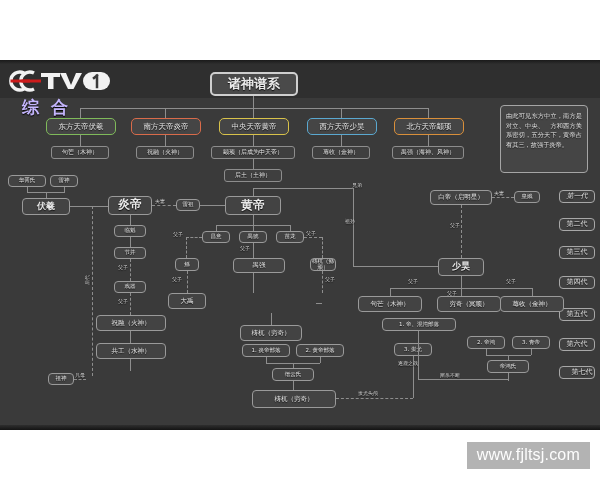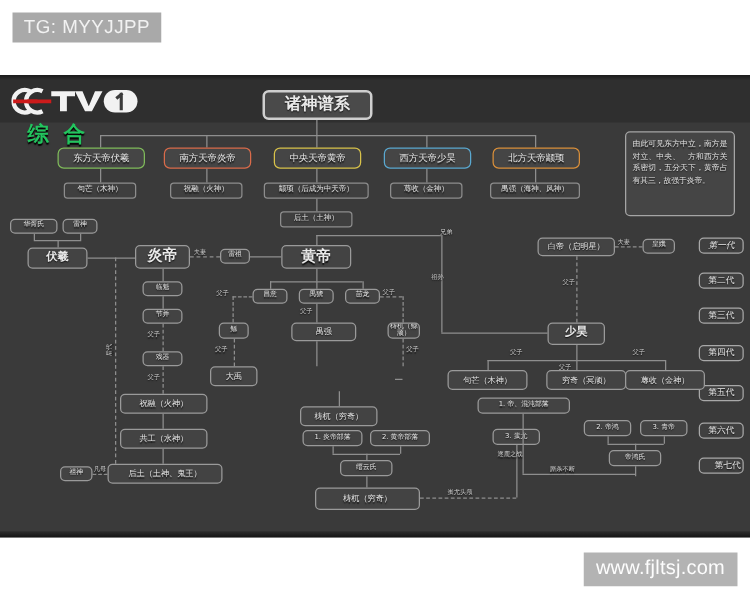--- a/index.html
+++ b/index.html
@@ -22,21 +22,21 @@
       background:#3a3a3a;overflow:hidden;}
   #tv::before{content:"";position:absolute;left:0;top:0;width:100%;height:4px;
       background:linear-gradient(180deg,#1a1a1a,#2e2e2e);}
   #tv::after{content:"";position:absolute;left:0;bottom:0;width:100%;height:5px;
       background:linear-gradient(0deg,#141414,#2e2e2e);}
   .tv-band{position:absolute;left:0;top:4px;width:100%;height:34px;background:#2f2f2f;}
 
   
   .logo{position:absolute;left:8px;top:6px;width:105px;height:52px;}
   .logo .cctv{position:absolute;left:0;top:0;}
-  .logo .zongh{position:absolute;left:14px;top:30px;color:#22c55e;font-size:17px;
+  .logo .zongh{position:absolute;left:14px;top:30px;color:#c4b5fd;font-size:17px;
                font-weight:bold;letter-spacing:12px;
                text-shadow:0 1px 1px #000;}
 
   
   .nd{position:absolute;box-sizing:border-box;display:flex;align-items:center;
       justify-content:center;text-align:center;color:#e8e8e8;
       border:1px solid #9a9a9a;border-radius:4px;background:#434343;
       font-family:"DejaVu Sans",sans-serif;line-height:1.05;
       text-shadow:0 1px 1px rgba(0,0,0,.8);overflow:hidden;}
 
@@ -78,21 +78,20 @@
 
   
   .cap{position:absolute;color:#cfcfcf;font-size:5px;white-space:nowrap;
        font-family:"DejaVu Sans",sans-serif;text-shadow:0 1px 1px rgba(0,0,0,.8);}
 </style>
 </head>
 <body>
 
 <div id="stage">
 
-  <div class="tg-tag">TG: MYYJJPP</div>
   <div class="watermark">www.fjltsj.com</div>
 
   <div id="tv">
     <div class="tv-band"></div>
 
     <div class="logo">
       <svg class="cctv" width="105" height="30" viewBox="0 0 210 60">
         <g fill="none" stroke="#f2f2f2" stroke-width="7">
           <path d="M32 14 A18 18 0 1 0 32 46"></path>
           <path d="M52 14 A18 18 0 1 0 52 46"></path>
@@ -175,21 +174,20 @@
     <div class="nd xs" style="left:114px;top:187px;width:32px;height:12px;">节并</div>
     <div class="dash-v" style="left:130px;top:199px;height:22px;"></div>
     <div class="cap" style="left:118px;top:204px;">父子</div>
     <div class="nd xs" style="left:114px;top:221px;width:32px;height:12px;">戏器</div>
     <div class="dash-v" style="left:130px;top:233px;height:22px;"></div>
     <div class="cap" style="left:118px;top:238px;">父子</div>
     <div class="nd sm" style="left:96px;top:255px;width:70px;height:16px;">祝融（火神）</div>
     <div class="ln lnv" style="left:130px;top:271px;height:12px;"></div>
     <div class="nd sm" style="left:96px;top:283px;width:70px;height:16px;">共工（水神）</div>
     <div class="ln lnv" style="left:130px;top:299px;height:12px;"></div>
-    <div class="nd sm" style="left:86px;top:311px;width:92px;height:16px;">后土（土神、鬼王）</div>
 
     <div class="nd xs" style="left:48px;top:313px;width:26px;height:12px;">祖神</div>
     <div class="dash-h" style="left:74px;top:319px;width:12px;"></div>
     <div class="cap" style="left:75px;top:312px;">凡母</div>
 
     <div class="nd big" style="left:225px;top:136px;width:56px;height:19px;">黄帝</div>
 
     <div class="ln lnh" style="left:200px;top:145px;width:25px;"></div>
 
     <div class="ln lnv" style="left:253px;top:128px;height:8px;"></div>

